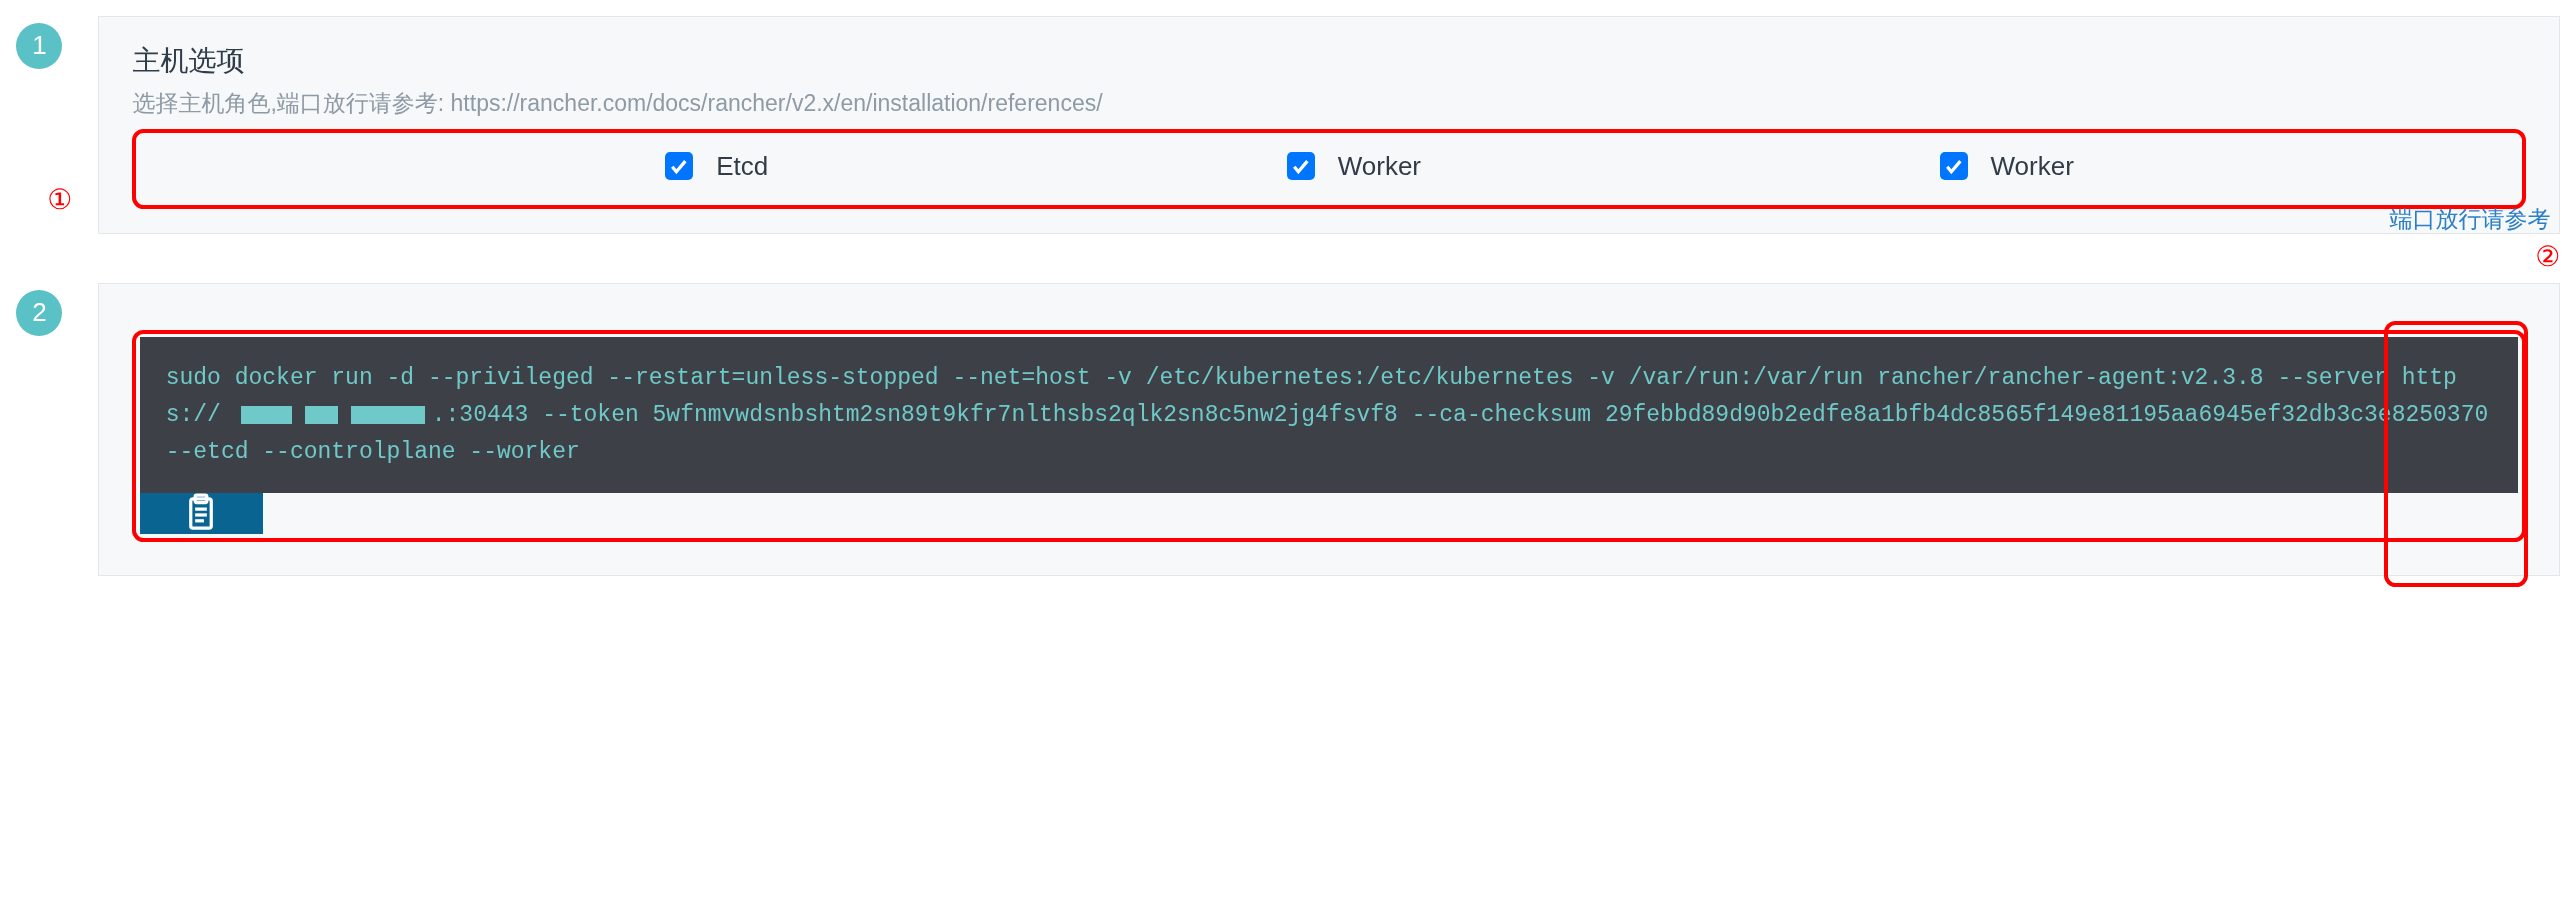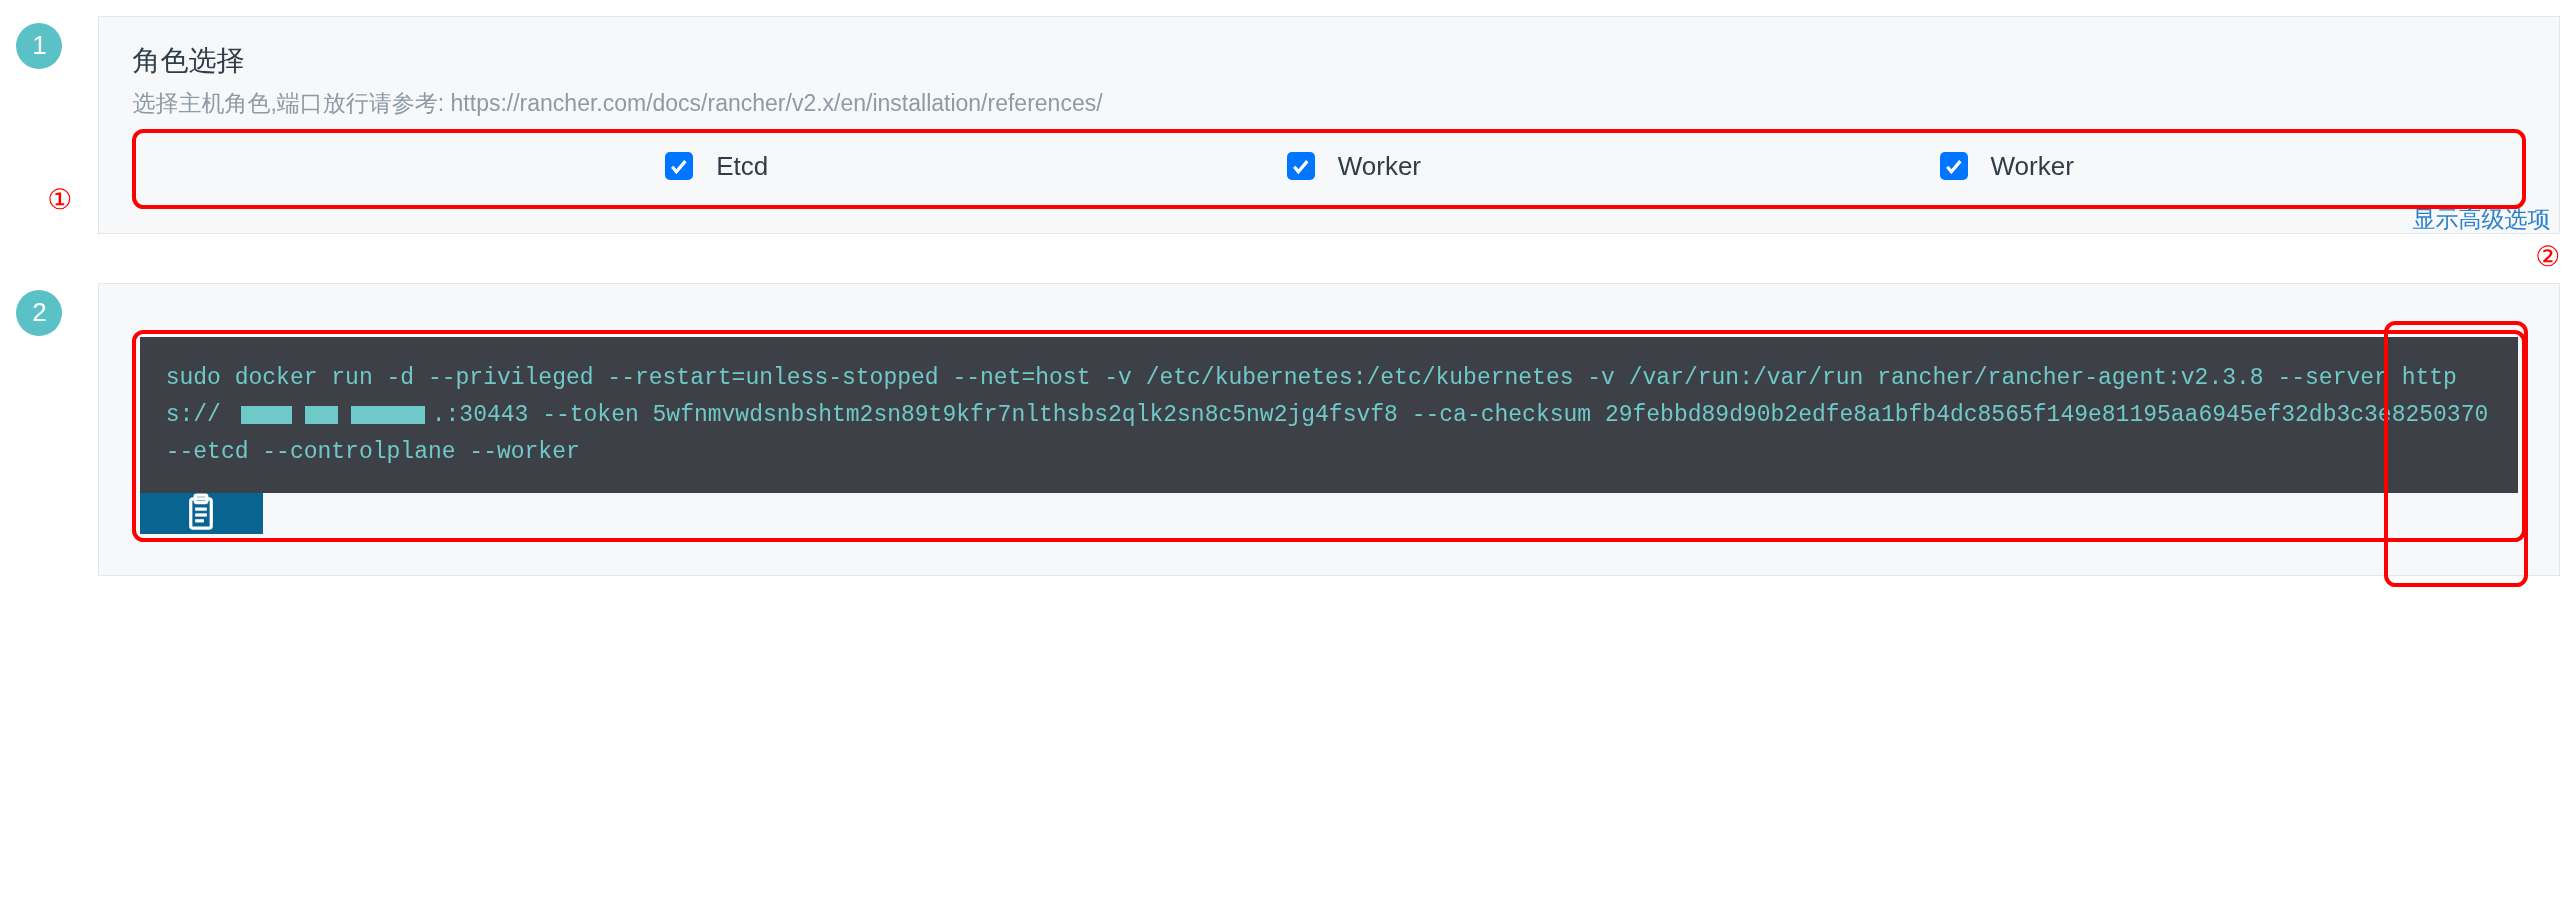--- a/index.html
+++ b/index.html
@@ -175,21 +175,21 @@
   </style>
 </head>
 <body>
 
 <div class="step-container">
   <div class="step-badge">
     <span>1</span>
   </div>
   <div class="annotation-circle annotation-1">①</div>
   <div class="step-panel">
-    <div class="step-title">角色选择</div>
+    <div class="step-title">主机选项</div>
     <div class="step-subtitle">选择主机角色,端口放行请参考: https://rancher.com/docs/rancher/v2.x/en/installation/references/</div>
 
     <div class="role-box">
       <div class="checkbox-row">
         <div class="checkbox-item">
           <div class="checkbox-box">
             <svg viewBox="0 0 24 24">
                 <polyline points="4 12 9 18 20 5"></polyline>
               </svg>
           </div>
@@ -207,21 +207,21 @@
           <div class="checkbox-box">
             <svg viewBox="0 0 24 24">
                 <polyline points="4 12 9 18 20 5"></polyline>
               </svg>
           </div>
           <span class="checkbox-label">Worker</span>
         </div>
       </div>
     </div>
 
-    <div class="advanced-link">显示高级选项</div>
+    <div class="advanced-link">端口放行请参考</div>
   </div>
 </div>
 
 <div class="step-container">
   <div class="step-badge">
     <span>2</span>
   </div>
   <div class="step-panel" style="padding-bottom:33px;">
     <div class="annotation-circle annotation-2">②</div>
 

